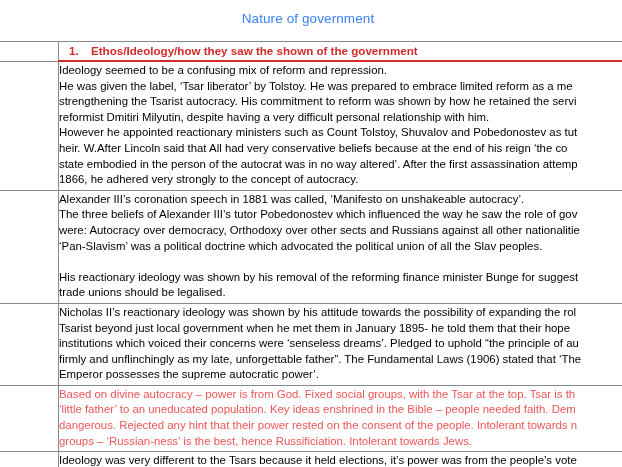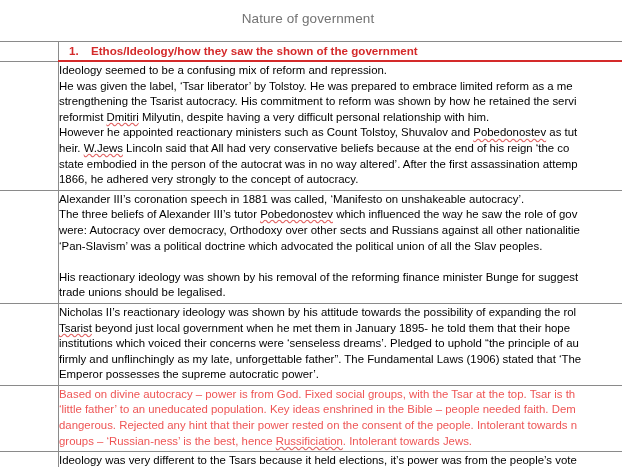--- a/index.html
+++ b/index.html
@@ -25,21 +25,21 @@
 
   
   .doc-title {
     position: absolute;
     top: 10px;
     left: 0;
     width: 622px;
     text-align: center;
     font-size: 13.5px;
     line-height: 18px;
-    color: #737373;
+    color: #3b82f6;
     letter-spacing: 0.1px;
     white-space: nowrap;
   }
   
   .doc-title > span {
     position: relative;
     left: -3px;
   }
 
   
@@ -101,21 +101,20 @@
   
   .red td.label-cell,
   .red td.body-cell,
   .red td.body-cell p {
     color: #ee5555;
   }
   .red td.label-cell { font-weight: bold; }
 
   
   .sq {
-    text-decoration: underline;
     text-decoration-color: #e06060;
     text-decoration-style: wavy;
     text-decoration-skip-ink: none;
   }
   .ul {
     text-decoration-color: #555;
     text-decoration-thickness: 1px;
   }
 </style>
 </head>
@@ -139,21 +138,21 @@
         </tr>
 
         <tr>
           <td class="label-cell">der II</td>
           <td class="body-cell">
             <p>Ideology seemed to be a confusing mix of reform and repression.</p>
             <p>He was given the label, ‘Tsar liberator’ by Tolstoy.  He was prepared to embrace limited reform as a me</p>
             <p>strengthening the Tsarist autocracy. His commitment to reform was shown by how he retained the servi</p>
             <p>reformist <span class="sq">Dmitiri</span> Milyutin, despite having a very difficult personal relationship with him.</p>
             <p>However he appointed reactionary ministers such as Count Tolstoy, Shuvalov and <span class="sq">Pobedonostev</span> as tut</p>
-            <p>heir. <span class="sq">W.Jews</span> Lincoln said that All had very conservative beliefs because at the end of his reign ‘the co</p>
+            <p>heir. <span class="sq">W.After</span> Lincoln said that All had very conservative beliefs because at the end of his reign ‘the co</p>
             <p>state embodied in the person of the autocrat was in no way altered’. After the first assassination attemp</p>
             <p>1866, he adhered very strongly to the concept of autocracy.</p>
           </td>
         </tr>
 
         <tr>
           <td class="label-cell">der III</td>
           <td class="body-cell">
             <p>Alexander III’s coronation speech in 1881 was called, ‘Manifesto on unshakeable autocracy’.</p>
             <p>The three beliefs of Alexander III’s tutor <span class="sq">Pobedonostev</span> which influenced the way he saw the role of gov</p>

